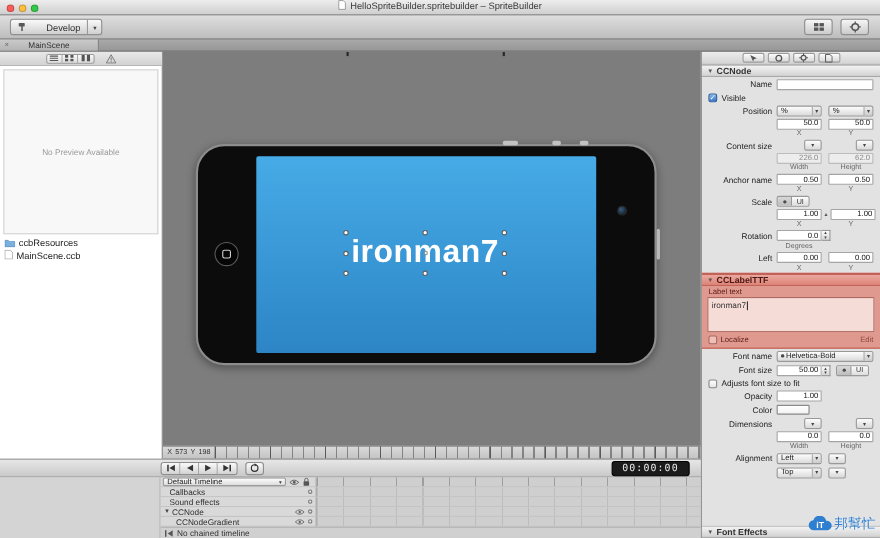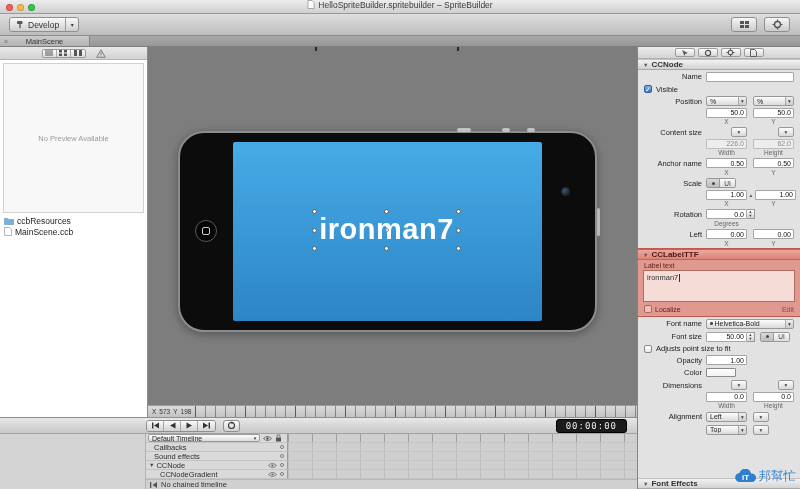--- a/index.html
+++ b/index.html
@@ -11,21 +11,21 @@
 .titlebar{position:absolute;left:0;top:0;width:800px;height:14px;background:linear-gradient(#ededed,#cfcfcf);border-bottom:1px solid #999;z-index:10}
 .lights{position:absolute;left:6px;top:3.5px;display:flex;gap:4px}
 .light{width:7px;height:7px;border-radius:50%;border:1px solid rgba(0,0,0,.2)}
 .light.red{background:#fc5b57}.light.yellow{background:#fdbe41}.light.green{background:#34c84a}
 .titlewrap{display:flex;justify-content:center;align-items:flex-start;gap:3px;height:13px}
 .titlewrap .ttl{font-size:8.5px;color:#3a3a3a}
 
 
 .toolbar{position:absolute;left:0;top:14px;width:800px;height:22px;background:linear-gradient(#dedede,#bdbdbd);border-bottom:1px solid #8c8c8c;display:flex;align-items:center;z-index:10}
 .devbtn{display:flex;margin-left:9px;height:15px;border:1px solid #8f8f8f;border-radius:3px;overflow:hidden;background:linear-gradient(#fafafa,#cfcfcf)}
-.devbtn .dseg{display:flex;align-items:center;gap:3px;padding:0 6px;font-size:8.5px;color:#333}
+.devbtn .dseg{display:flex;align-items:center;gap:17px;padding:0 6px;font-size:8.5px;color:#333}
 .devbtn .darr{width:13px;border-left:1px solid #9a9a9a;display:flex;align-items:center;justify-content:center;font-size:6px;color:#444}
 .tbgroup{margin-left:auto;margin-right:10px;display:flex;gap:7px}
 .tbtn{width:26px;height:15px;border:1px solid #8f8f8f;border-radius:3px;background:linear-gradient(#f6f6f6,#cbcbcb);display:flex;align-items:center;justify-content:center}
 
 
 .tabbar{position:absolute;left:0;top:36px;width:800px;height:11px;background:linear-gradient(#a9a9a9,#979797);border-bottom:1px solid #7e7e7e;display:flex;z-index:10}
 .tab{width:90px;height:100%;background:linear-gradient(#cacaca,#b4b4b4);border-right:1px solid #858585;display:flex;align-items:center;justify-content:center;gap:4px;font-size:7.5px;color:#333;position:relative}
 .tab .tclose{position:absolute;left:4px;font-size:7px;color:#666;line-height:1}
 
 
@@ -450,21 +450,21 @@
         <span class="seg" style="margin-left:5px">
           <span class="s1">
               <span class="dot"></span>
             </span>
           <span class="s2">UI</span>
         </span>
       </div>
 
       <div class="irow" style="padding-left:6px;gap:4px;height:11px">
         <span class="cb"></span>
-        <span style="font-size:7.5px">Adjusts point size to fit</span>
+        <span style="font-size:7.5px">Adjusts font size to fit</span>
       </div>
 
       <div class="irow">
         <span class="ilabel">Opacity</span>
         <span class="fld w41">1.00</span>
       </div>
 
       <div class="irow h13">
         <span class="ilabel">Color</span>
         <span class="swatch"></span>

